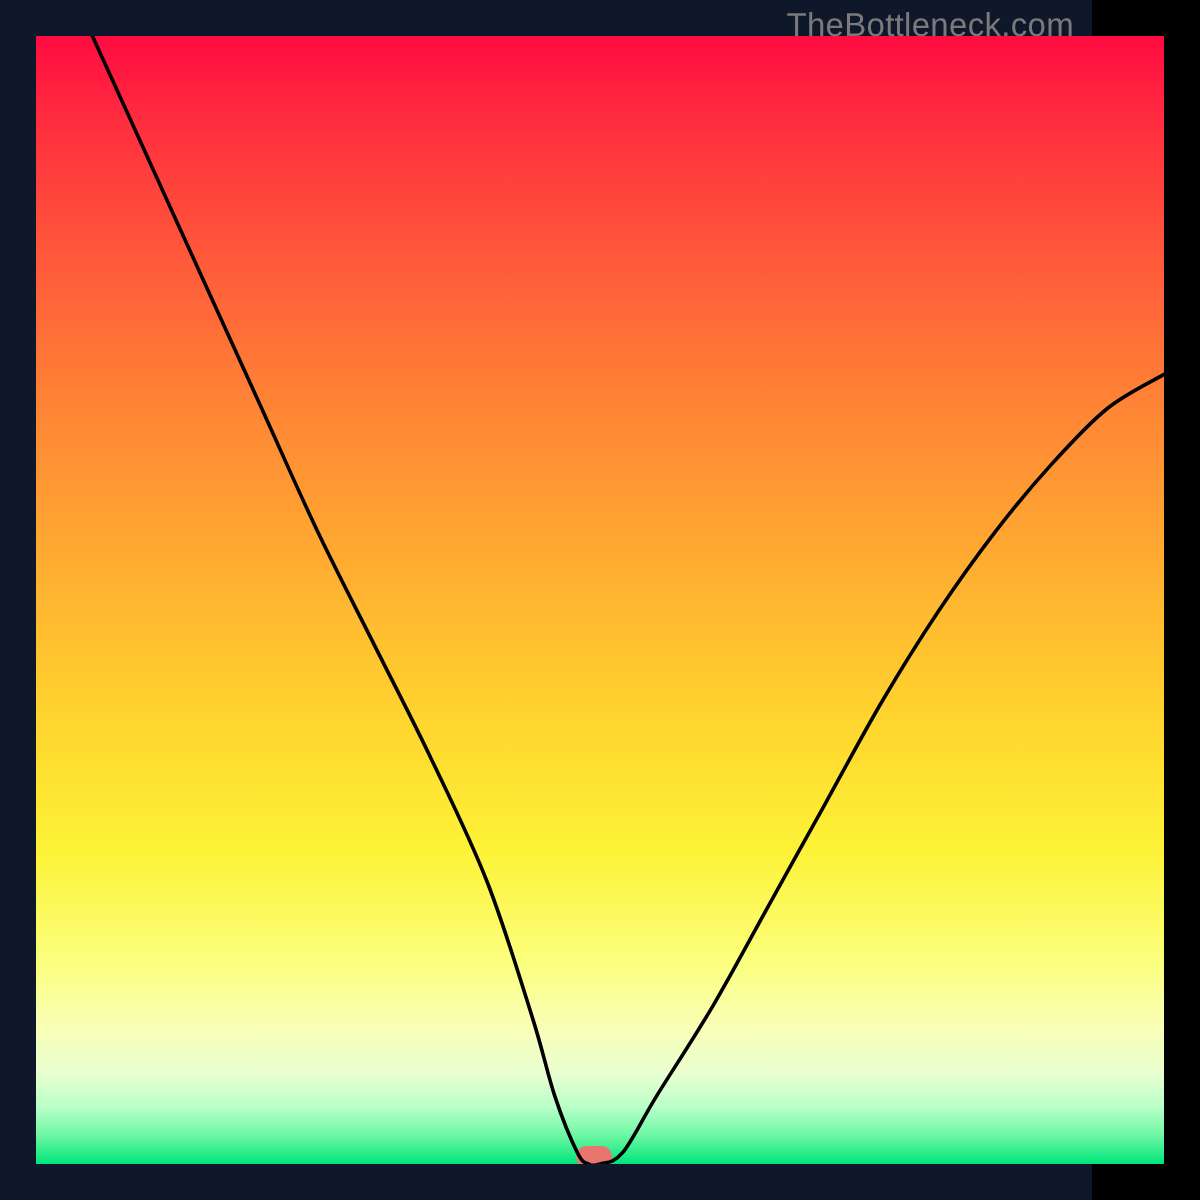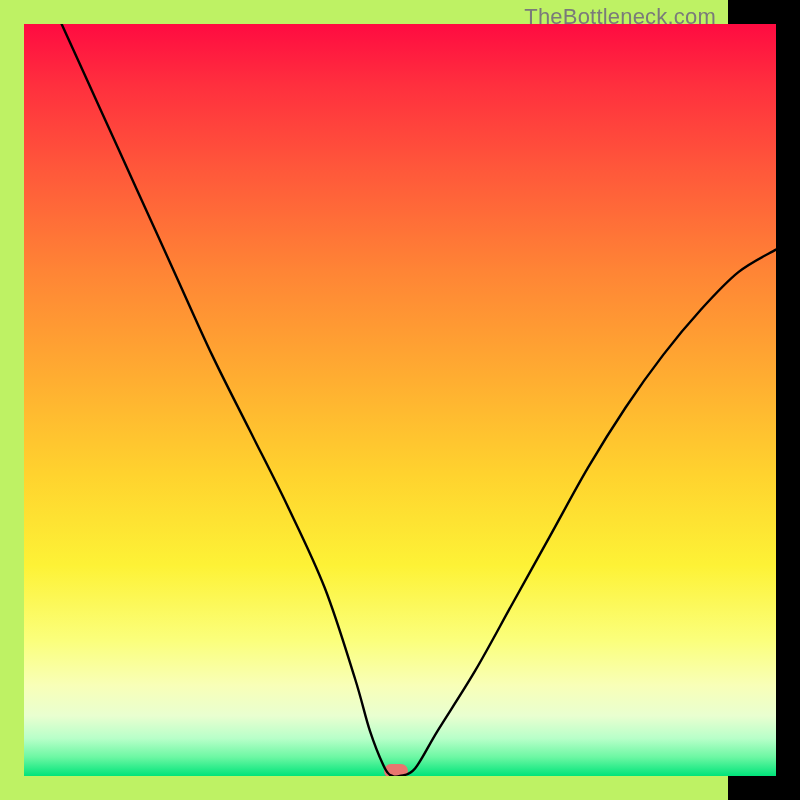--- a/index.html
+++ b/index.html
@@ -8,21 +8,21 @@
     width: 800px;
     height: 800px;
     background: #000;
     overflow: hidden;
     font-family: Arial, Helvetica, sans-serif;
   }
   .frame {
     position: relative;
     width: 728px;
     height: 800px;
-    background: #bef264;
+    background: #0f172a;
   }
   .watermark {
     position: absolute;
     top: 4px;
     right: 12px;
     color: #7a7a7a;
     font-size: 22px;
     font-weight: 400;
     letter-spacing: 0.2px;
     z-index: 10;

